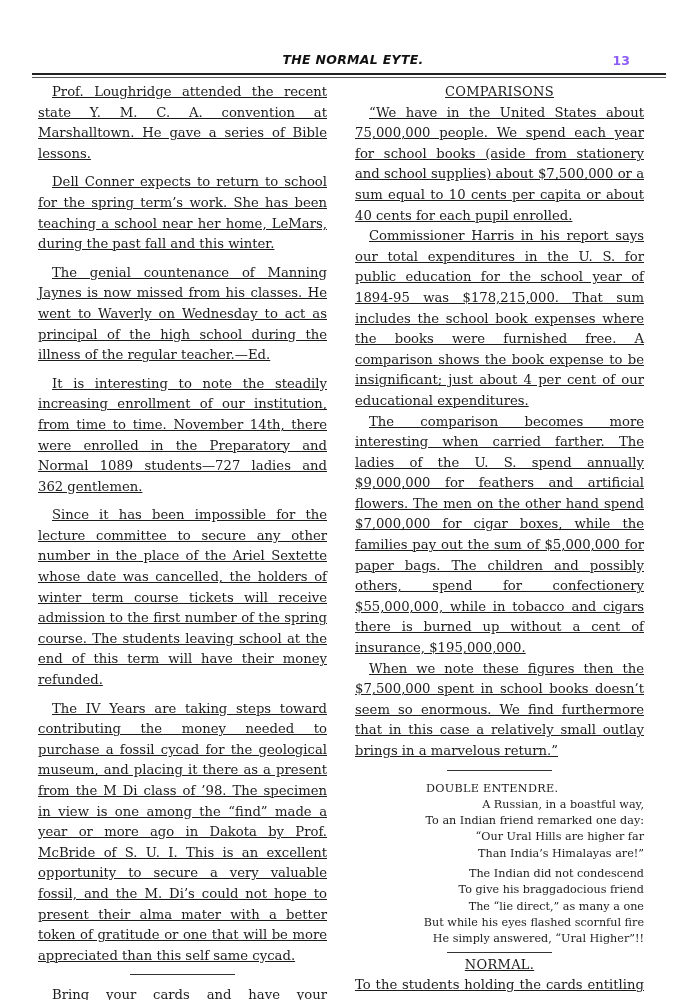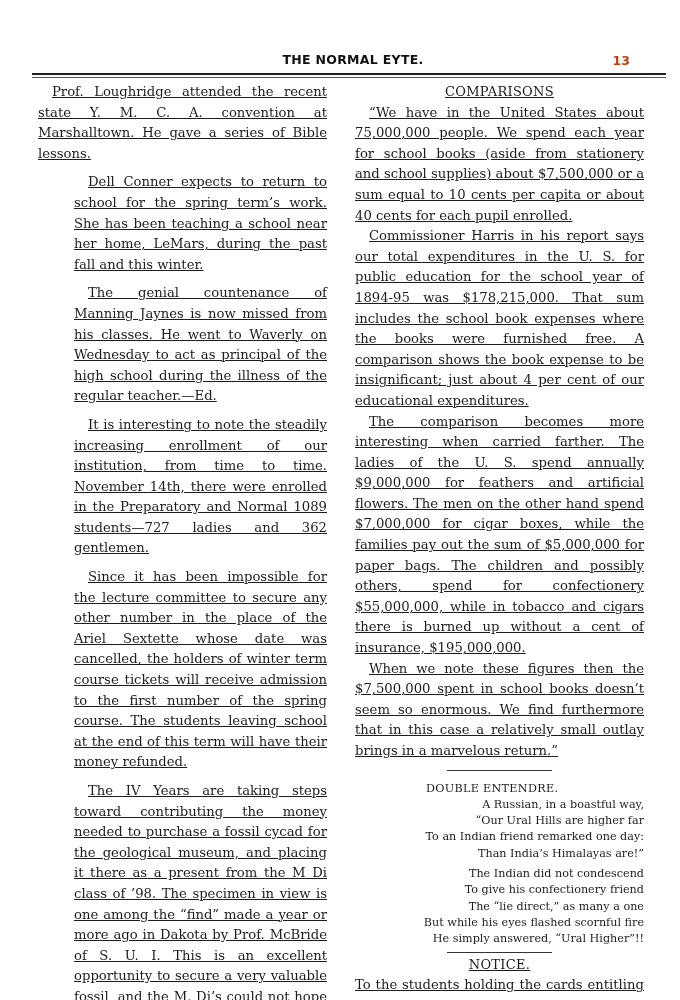--- a/index.html
+++ b/index.html
@@ -7,40 +7,40 @@
     width: 680px; height: 1000px; background: #ffffff; color: #1c1c1c;
     font-family: "DejaVu Serif", "Liberation Serif", serif;
     position: relative; overflow: hidden;
   }
   .header {
     position: absolute; left: 38px; top: 52px; width: 630px; height: 20px;
   }
   .header .title {
     position: absolute; left: 0; right: 0; text-align: center; top: 0;
     font-family: "DejaVu Sans", "Liberation Sans", sans-serif; font-weight: bold;
-    font-size: 12.5px; letter-spacing: 0.3px; color: #111;
+    font-size: 12.5px; letter-spacing: 0.3px; color: #111; font-style: italic;
   }
   .header .pageno {
     position: absolute; right: 38px; top: 1px;
     font-family: "DejaVu Sans", "Liberation Sans", sans-serif; font-weight: bold;
-    font-size: 12.5px; color: #c2410c;
+    font-size: 12.5px; color: #8b5cf6;
   }
   .rule-thick {
     position: absolute; left: 32px; width: 634px; top: 73px; height: 2px; background: #222;
   }
   .rule-thin {
     position: absolute; left: 32px; width: 634px; top: 77px; height: 1px; background: #555;
   }
   .col {
     position: absolute; top: 82px; font-size: 13.2px; line-height: 20.6px;
   }
   .col-left { left: 38px; width: 289px; }
   .col-right { left: 355px; width: 289px; }
   p { margin: 0; text-align: justify; text-indent: 14px; text-decoration: underline; }
-  p.gap { margin-top: 8px; margin-left: 36px; }
+  p.gap { margin-top: 8px; }
   .heading { text-align: center; text-indent: 0; font-size: 13px; letter-spacing: 0.3px; }
   .sep { width: 105px; height: 1px; background: #333; margin: 8px auto 10px auto; }
   .poem { font-size: 11.2px; line-height: 16.3px; padding-left: 31px; margin-top: 0; }
   .poem .poem-title { padding-left: 40px; letter-spacing: 0.3px; }
   .poem .line { white-space: nowrap; text-align: right; }
   .poem .stanza-gap { height: 4px; }
 </style>
 </head>
 <body>
 
@@ -68,29 +68,29 @@
   <p>“We have in the United States about 75,000,000 people. We spend each year for school books (aside from stationery and school supplies) about $7,500,000 or a sum equal to 10 cents per capita or about 40 cents for each pupil enrolled.</p>
   <p>Commissioner Harris in his report says our total expenditures in the U. S. for public education for the school year of 1894-95 was $178,215,000. That sum includes the school book expenses where the books were furnished free. A comparison shows the book expense to be insignificant; just about 4 per cent of our educational expenditures.</p>
   <p>The comparison becomes more interesting when carried farther. The ladies of the U. S. spend annually $9,000,000 for feathers and artificial flowers. The men on the other hand spend $7,000,000 for cigar boxes, while the families pay out the sum of $5,000,000 for paper bags. The children and possibly others, spend for confectionery $55,000,000, while in tobacco and cigars there is burned up without a cent of insurance, $195,000,000.</p>
   <p>When we note these figures then the $7,500,000 spent in school books doesn’t seem so enormous. We find furthermore that in this case a relatively small outlay brings in a marvelous return.”</p>
 
   <div class="sep"></div>
 
   <div class="poem">
     <div class="poem-title">DOUBLE ENTENDRE.</div>
     <div class="line">A Russian, in a boastful way,</div>
+    <div class="line">To an Indian friend remarked one day:</div>
     <div class="line">“Our Ural Hills are higher far</div>
-    <div class="line">To an Indian friend remarked one day:</div>
     <div class="line">Than India’s Himalayas are!”</div>
     <div class="stanza-gap"></div>
     <div class="line">The Indian did not condescend</div>
-    <div class="line">To give his confectionery friend</div>
+    <div class="line">To give his braggadocious friend</div>
     <div class="line">The “lie direct,” as many a one</div>
     <div class="line">But while his eyes flashed scornful fire</div>
     <div class="line">He simply answered, “Ural Higher”!!</div>
   </div>
 
   <div class="sep" style="margin-top:4px;margin-bottom:2px;"></div>
 
-  <p class="heading">NOTICE.</p>
+  <p class="heading">NORMAL.</p>
   <p style="text-indent:0">To the students holding the cards entitling them to ten per cent. discount when their purchases are $10—are good now—bring them in. If you havn’t one, get one.</p>
 
 </div>
 
 </body></html>

